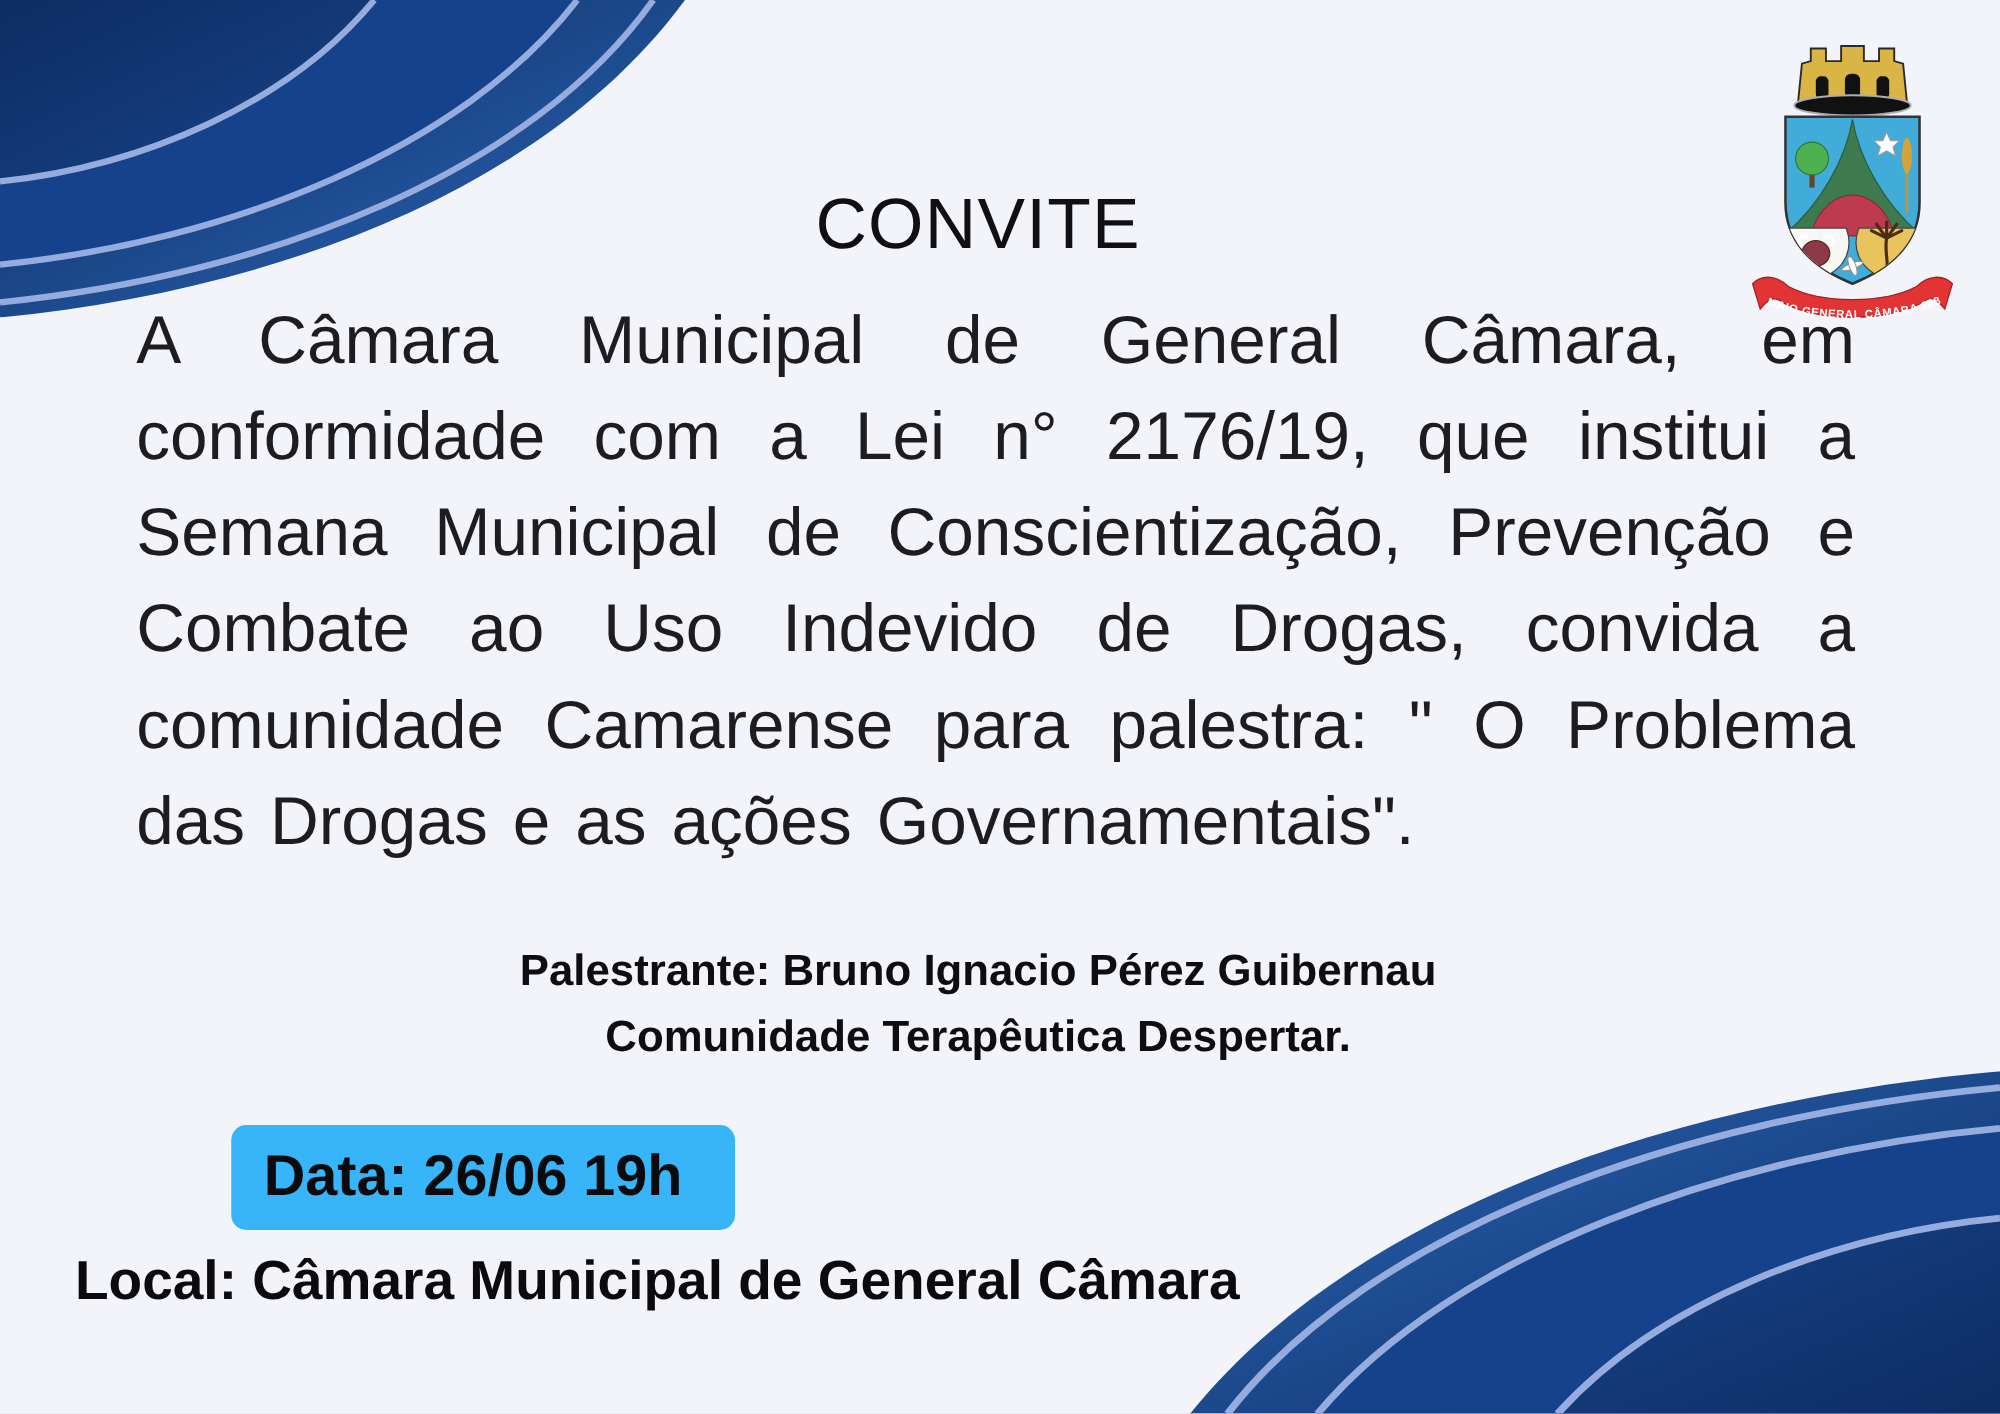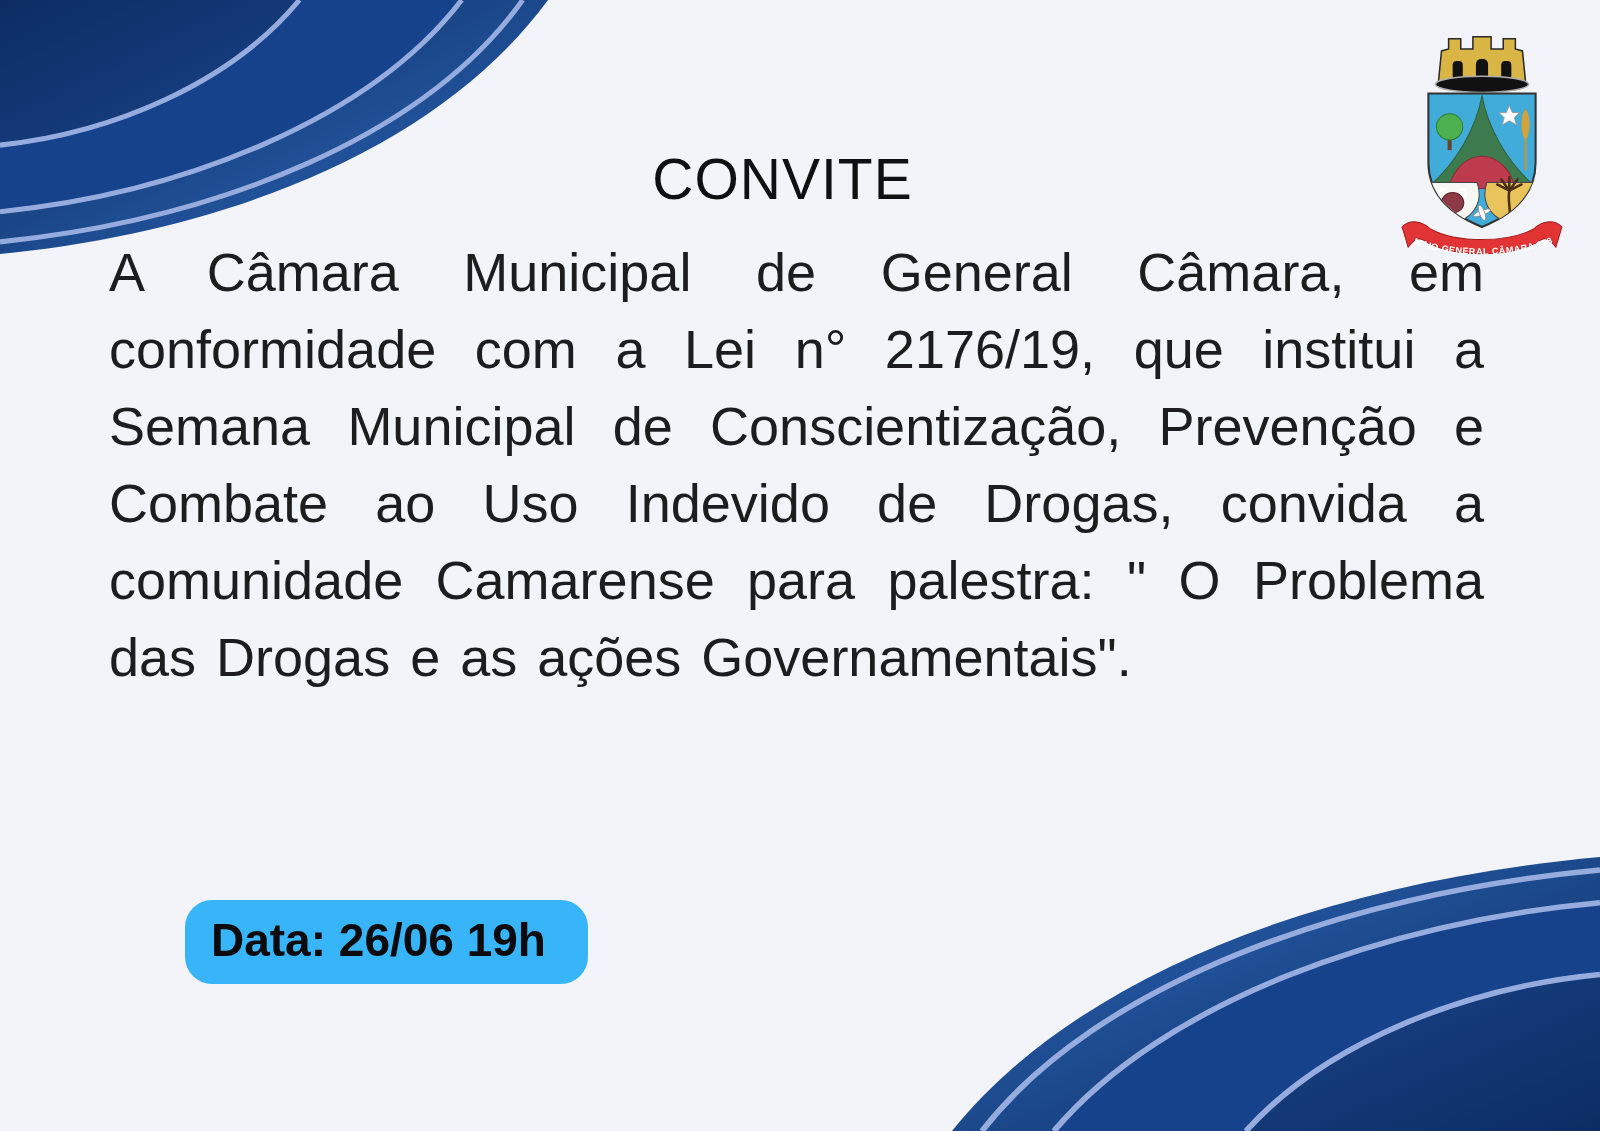--- a/index.html
+++ b/index.html
@@ -23,21 +23,21 @@
     font-size:54px;font-weight:400;line-height:77px;
     text-align:justify;word-spacing:5px;color:#1d1d20;margin:0;
   }
   .speaker{
     position:absolute;top:750px;left:95px;width:1375px;
     text-align:center;font-size:35px;font-weight:700;line-height:53px;color:#0e0e10;
   }
   .speaker div{margin:0;}
   .date-badge{
     position:absolute;top:900px;left:185px;
-    background:#38B5F8;border-radius:27px;
+    background:#38B5F8;border-radius:12px;
     padding:13px 42px 17px 26px;
     font-size:46px;font-weight:700;color:#0b0b0d;
   }
   .location{
     position:absolute;top:1000px;left:60px;
     font-size:44px;font-weight:700;color:#0b0b0d;
   }
 </style>
 </head>
 <body>
@@ -128,17 +128,22 @@
       <text font-size="9" font-weight="bold" fill="#FFFFFF" letter-spacing="0.5">
         <textPath href="#ribbonPath" startOffset="50%" text-anchor="middle">4 MAIO  GENERAL CÂMARA  1881</textPath>
       </text>
     </g>
   </svg>
 
   <div class="title">CONVITE</div>
 
   <p class="body-text">A Câmara Municipal de General Câmara, em conformidade com a Lei n° 2176/19, que institui a Semana Municipal de Conscientização, Prevenção e Combate ao Uso Indevido de Drogas, convida a comunidade Camarense para palestra: " O Problema das Drogas e as ações Governamentais".</p>
 
+  <div class="speaker">
+    <div>Palestrante: Bruno Ignacio Pérez Guibernau</div>
+    <div>Comunidade Terapêutica Despertar.</div>
+  </div>
 
   <div class="date-badge">Data: 26/06 19h</div>
 
+  <div class="location">Local: Câmara Municipal de General Câmara</div>
 
 </div>
 
 </body></html>

